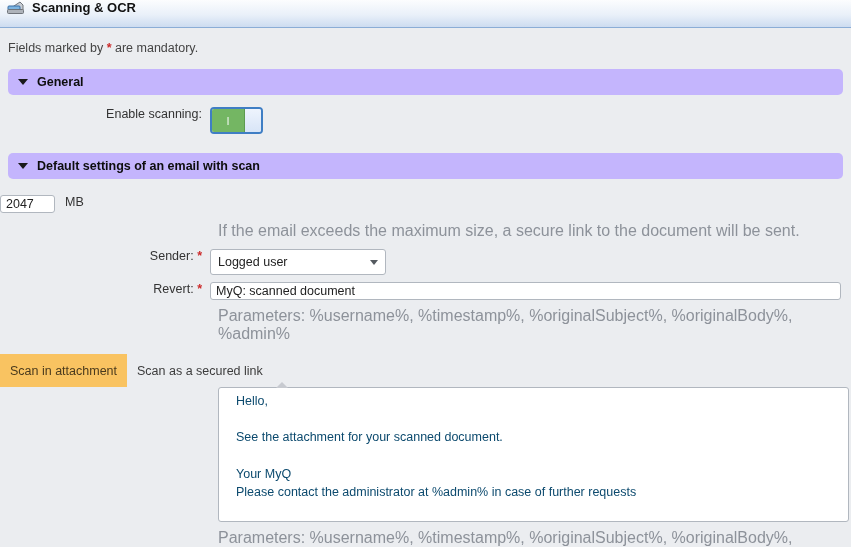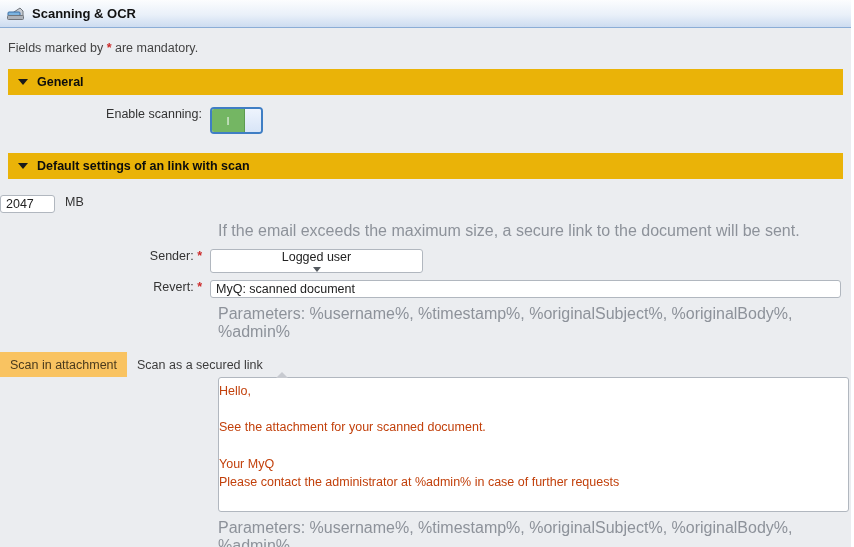--- a/index.html
+++ b/index.html
@@ -1,32 +1,32 @@
 <!DOCTYPE html>
 <html><head>
 <meta charset="utf-8">
 <style>
   * { margin:0; padding:0; box-sizing:border-box; }
   html,body { width:854px; height:547px; background:#ffffff; overflow:hidden;
               font-family:"Liberation Sans", sans-serif; }
   .app { width:851px; height:547px; background:#ebedf0; }
 
   
-  .titlebar { height:28px; display:flex; align-items:center; gap:7px; padding:0 7px;
+  .titlebar { height:28px; display:flex; gap:7px; padding:0 7px;
     background:linear-gradient(180deg,#fcfdfe 0%,#e9f0f9 55%,#cddcf0 100%);
     border-bottom:1px solid #8badd6; }
   .titlebar .title { font-size:13px; font-weight:bold; color:#111; }
 
   
   .note { padding:13px 10px 8px 8px; font-size:12.5px; color:#444; }
   .req { color:#cc2b2b; font-weight:bold; }
 
   
-  .section-hdr { margin:6px 8px 0 8px; height:26px; background:#eab308;
-    border-radius:0; display:flex; align-items:center; gap:9px; padding:0 10px;
+  .section-hdr { margin:6px 8px 0 8px; height:26px; background:#c4b5fd;
+    border-radius:5px; display:flex; align-items:center; gap:9px; padding:0 10px;
     cursor:pointer; }
   .section-hdr .arrow { width:0; height:0; border-left:5px solid transparent;
     border-right:5px solid transparent; border-top:6px solid #1a1a1a; }
   .section-hdr .hdr-label { font-size:12.5px; font-weight:bold; color:#0d0d0d; }
 
   
   .row { display:flex; }
   .lbl { width:210px; text-align:right; padding-right:8px; font-size:12.5px; color:#333; flex:none; }
   .helper { margin-left:218px; font-size:16px; color:#8d929a; }
 
@@ -39,42 +39,42 @@
   .toggle .knob { flex:1; background:linear-gradient(180deg,#eef4fd,#d8e5f7); }
 
   .row-maxsize { margin-top:16px; }
   .txt-input { height:18px; border:1px solid #b1b7bf; border-radius:3px; background:#fff;
     font-family:"Liberation Sans",sans-serif; font-size:12.5px; color:#222; padding:0 5px; }
   .maxsize-input { width:55px; }
   .unit { margin-left:10px; font-size:12.5px; color:#333; }
   .helper-1 { margin-top:9px; }
 
   .row-sender { margin-top:9px; }
-  .dropdown { width:213px; height:24px; border:1px solid #b1b7bf; border-radius:3px;
-    background:#fff; display:flex; align-items:center; padding:0 7px; cursor:pointer;flex-direction:column; }
+  .dropdown { width:176px; height:24px; border:1px solid #b1b7bf; border-radius:3px;
+    background:#fff; display:flex; align-items:center; padding:12px 7px; cursor:pointer; }
   .dropdown .dd-value { flex:1; font-size:12.5px; color:#222; }
   .dropdown .dd-arrow { width:0; height:0; border-left:4px solid transparent;
     border-right:4px solid transparent; border-top:5px solid #555a60; }
 
   .row-subject { margin-top:7px; }
   .subject-input { width:631px; }
   .helper-2 { margin-top:7px; }
 
   
   .row-message { margin-top:11px; align-items:flex-end; }
   .tabs { display:flex; }
-  .tab { height:25px; display:flex; align-items:center; padding:0 10px;
+  .tab { height:33px; display:flex; align-items:center; padding:0 10px;
     font-size:12.5px; color:#3c3c3c; cursor:pointer; }
   .tab.active { background:#f9c361; color:#4a3a1d; }
 
   .msg-wrap { margin-left:218px; position:relative; }
   .msg-textarea { display:block; width:631px; height:135px; border:1px solid #b1b7bf;
     border-radius:3px; background:#fff; resize:none;
-    font-family:"Liberation Sans",sans-serif; font-size:12.5px; color:#c2410c;
-    line-height:1.45; padding:4px 0; }
+    font-family:"Liberation Sans",sans-serif; font-size:12.5px; color:#0c4a6e;
+    line-height:1.45; padding:4px 17px; }
   .tab-notch { position:absolute; top:-5px; left:58px; width:0; height:0;
     border-left:6px solid transparent; border-right:6px solid transparent;
     border-bottom:6px solid #c7cad0; }
   .helper-3 { margin-top:7px; }
 
   
   .row-revert { margin-top:9px; margin-left:218px; }
   .revert-btn { height:26px; display:inline-flex; align-items:center; gap:7px;
     padding:0 10px 0 7px; background:linear-gradient(180deg,#ffffff,#f4f8fd);
     border:1px solid #7fa9d8; border-radius:4px; cursor:pointer;
@@ -106,21 +106,21 @@
   <div class="row row-enable">
     <div class="lbl">Enable scanning:</div>
     <div class="toggle">
       <div class="on-part">I</div>
       <div class="knob"></div>
     </div>
   </div>
 
   <div class="section-hdr" style="margin-top:19px;">
     <span class="arrow"></span>
-    <span class="hdr-label">Default settings of an link with scan</span>
+    <span class="hdr-label">Default settings of an email with scan</span>
   </div>
 
   <div class="row row-maxsize">
     <input class="txt-input maxsize-input" value="2047" style="">
     <span class="unit">MB</span>
   </div>
   <div class="helper helper-1">If the email exceeds the maximum size, a secure link to the document will be sent.</div>
 
   <div class="row row-sender">
     <div class="lbl"><span>Sender:</span> <span class="req">*</span></div>

